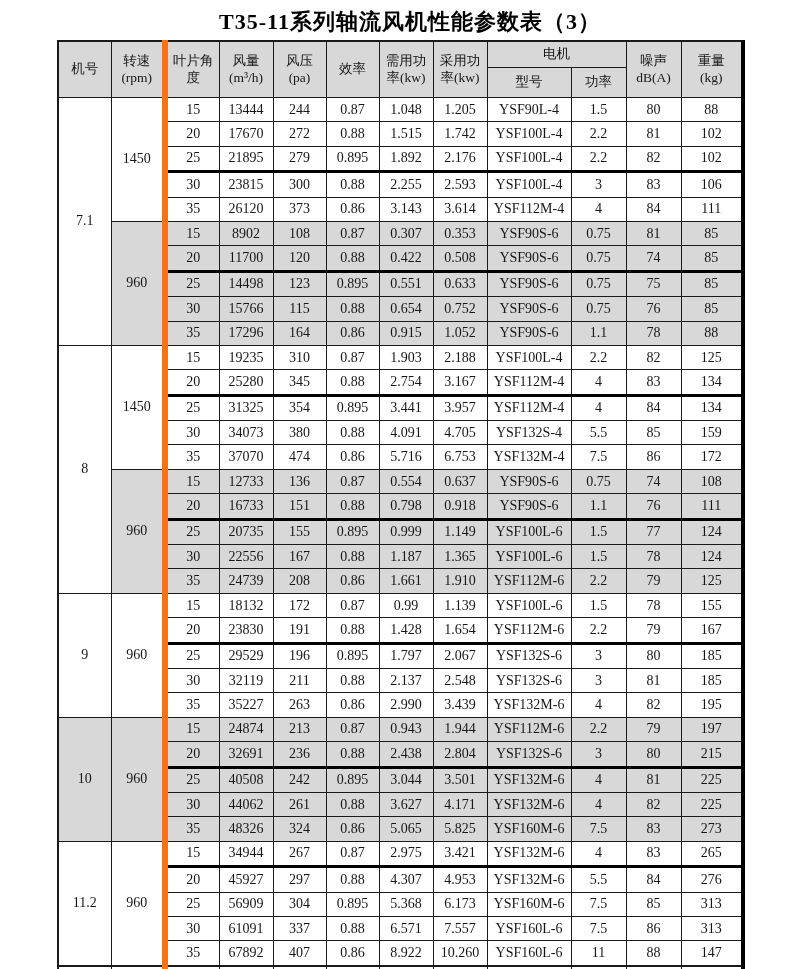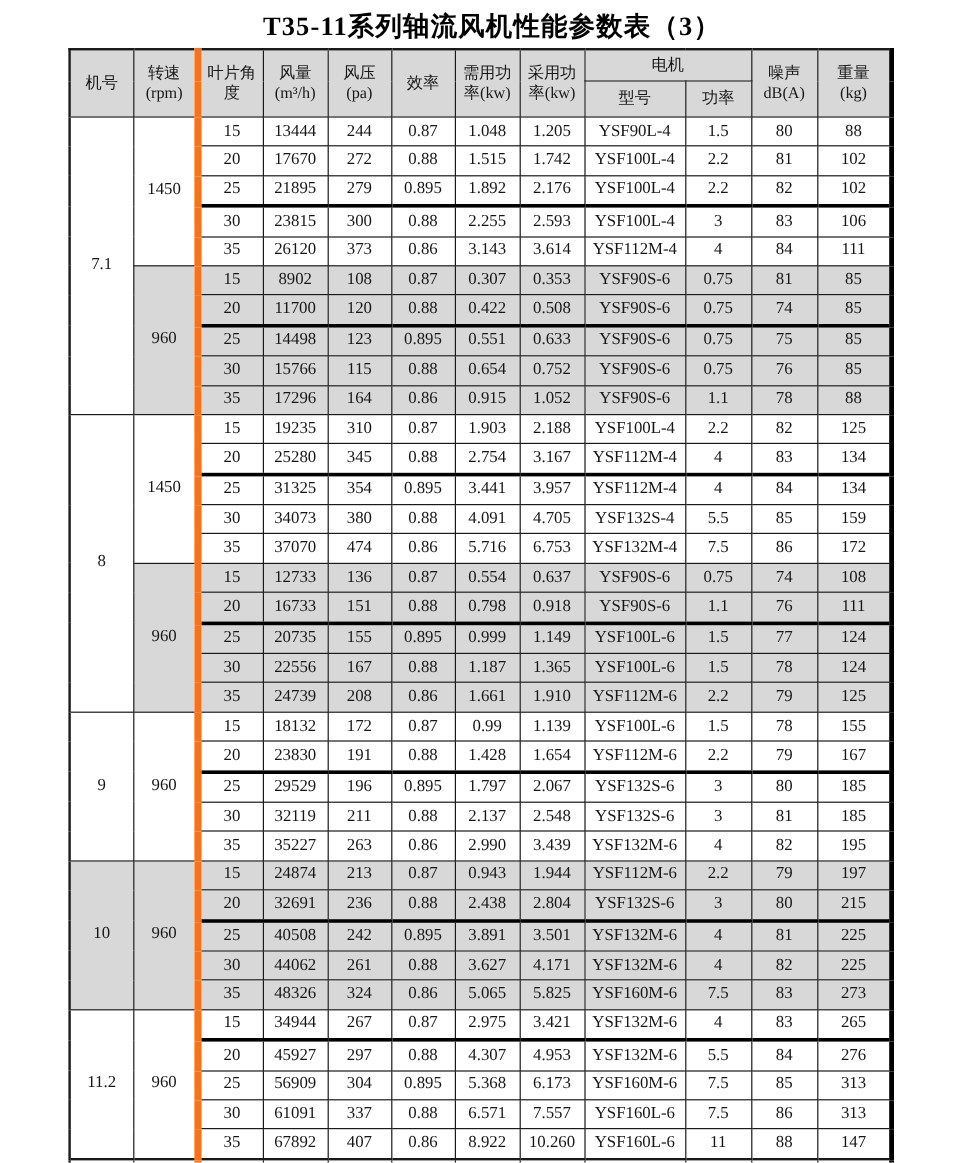--- a/index.html
+++ b/index.html
@@ -448,21 +448,21 @@
           <td class="shaded thick-b">YSF132S-6</td>
           <td class="shaded thick-b">3</td>
           <td class="shaded thick-b">80</td>
           <td class="last-col shaded thick-b">215</td>
         </tr>
         <tr>
           <td class="bl-thick shaded">25</td>
           <td class="shaded">40508</td>
           <td class="shaded">242</td>
           <td class="shaded">0.895</td>
-          <td class="shaded">3.891</td>
+          <td class="shaded">3.044</td>
           <td class="shaded">3.501</td>
           <td class="shaded">YSF132M-6</td>
           <td class="shaded">4</td>
           <td class="shaded">81</td>
           <td class="last-col shaded">225</td>
         </tr>
         <tr>
           <td class="bl-thick shaded">30</td>
           <td class="shaded">44062</td>
           <td class="shaded">261</td>

